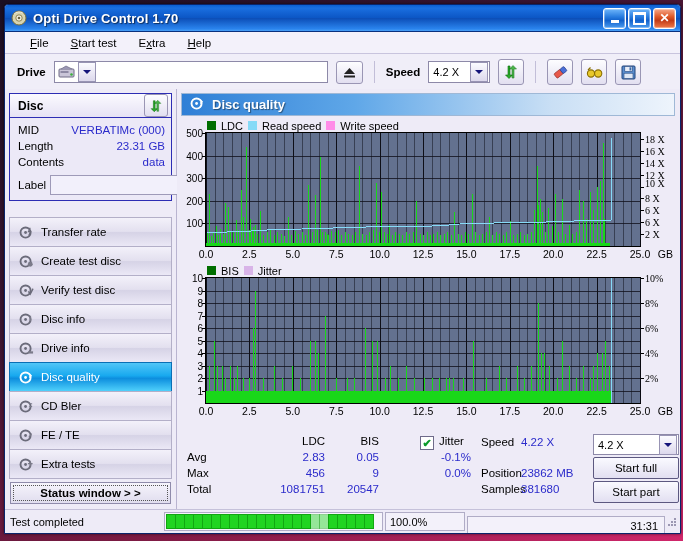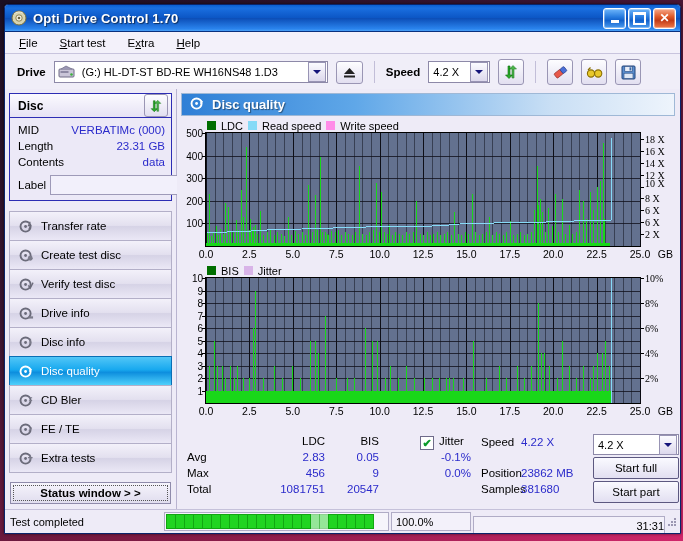--- a/index.html
+++ b/index.html
@@ -39,21 +39,21 @@
   .wb.close{
     background:linear-gradient(180deg,#f5a88a 0%,#e05a28 40%,#c23a16 60%,#ef7a4a 100%);
   }
   .wb span{color:#fff;font-size:12px;font-weight:bold;line-height:1;}
   .wb .min{display:block;width:8px;height:3px;background:#fff;margin-top:6px;}
   .wb .max{display:block;width:9px;height:8px;border:2px solid #fff;border-top-width:3px;}
 
   
   .menubar{
     height:21px;background:#f3f1fa;border-bottom:1px solid #c8c4dd;
-    display:flex;align-items:center;padding-left:10px;gap:14px;
+    display:flex;align-items:center;padding-left:21px;gap:14px;
   }
   .menu-item{font-size:11.5px;color:#000;padding:2px 4px;cursor:default;}
   .menu-item u{text-decoration:underline;}
 
   
   .toolbar{
     height:36px;background:#f0eef8;border-bottom:1px solid #b9b4d0;
     display:flex;align-items:center;padding-left:12px;gap:8px;
   }
   .tb-label{font-size:11.5px;font-weight:bold;color:#000;}
@@ -78,21 +78,21 @@
   }
   .eject{width:25px;height:21px;}
   .tb-sep{width:1px;height:22px;background:#c2bed8;margin:0 3px;}
 
   
   .body{position:absolute;left:0;top:84px;right:0;bottom:24px;display:flex;}
   .leftpane{width:171px;flex:0 0 auto;background:#eeebf7;border-right:1px solid #b9b4d0;position:relative;}
   .rightpane{flex:1 1 auto;background:#eeebf7;position:relative;}
 
   
-  .disc-box{margin:4px 4px 10px 4px;border:1px solid #2d2db4;background:#ece9f7;}
+  .disc-box{margin:4px 4px 16px 4px;border:1px solid #2d2db4;background:#ece9f7;}
   .disc-head{
     height:23px;display:flex;align-items:center;padding:0 3px 0 8px;
     background:linear-gradient(180deg,#fbfaff,#e6e2f4);
     border-bottom:1px solid #2d2db4;
   }
   .disc-head .t{font-weight:bold;font-size:12px;flex:1 1 auto;color:#000;}
   .disc-rows{padding:4px 6px 4px 8px;}
   .drow{display:flex;font-size:11.5px;line-height:16px;}
   .drow .k{color:#000;flex:0 0 auto;}
   .drow .v{color:#2b2bcb;flex:1 1 auto;text-align:right;}
@@ -178,21 +178,21 @@
 
   
   .statusbar{
     position:absolute;left:0;right:0;bottom:0;height:23px;
     background:#eeebf7;border-top:1px solid #c5c1da;display:flex;align-items:center;
   }
   .sb-cell{height:17px;border:1px solid #b0acc6;margin:0 1px;display:flex;align-items:center;background:#f3f1fa;}
   .sb-text{flex:0 0 auto;width:152px;padding-left:4px;font-size:11px;border:none;background:transparent;}
   .sb-prog{flex:1 1 auto;position:relative;background:#f6f5fb;overflow:hidden;}
   .sb-pct{width:74px;justify-content:flex-start;padding-left:4px;font-size:11px;}
-  .sb-time{width:190px;justify-content:flex-end;font-size:11px;margin-top:8px;}
+  .sb-time{width:190px;justify-content:flex-end;padding-right:6px;font-size:11px;margin-top:8px;}
   .pblk{position:absolute;top:1px;bottom:1px;width:8px;background:#21d421;border:1px solid #11a711;}
   .grip{width:12px;height:12px;margin-right:2px;position:relative;flex:0 0 auto;}
   .grip i{position:absolute;width:2px;height:2px;background:#9b97b2;}
 </style>
 </head>
 <body>
 
 <div id="app">
   <div class="window">
 
@@ -230,21 +230,20 @@
       <span class="tb-label">Drive</span>
       <span class="combo drive-combo">
         <span class="drive-ico">
           <svg width="17" height="14" viewBox="0 0 17 14">
             <rect x="1" y="4" width="15" height="8" rx="1" fill="#c9c5d8" stroke="#6f6b86"></rect>
             <rect x="2.5" y="6" width="8" height="2" fill="#8d89a4"></rect>
             <circle cx="13.5" cy="9.5" r="1.3" fill="#3ab13a"></circle>
             <path d="M3 4 L8 1 L14 4" fill="#9b97b4" stroke="#6f6b86" stroke-width=".7"></path>
           </svg>
         </span>
-        <span class="cv">(G:)  HL-DT-ST BD-RE  WH16NS48 1.D3</span>
         <span class="arrowbox">
             <i class="caret"></i>
           </span>
       </span>
       <span class="tbtn eject">
         <svg width="15" height="13" viewBox="0 0 15 13">
           <path d="M7.5 2 L13 8 L2 8 Z" fill="#222"></path>
           <rect x="2" y="9.5" width="11" height="2" fill="#222"></rect>
         </svg>
       </span>
@@ -360,34 +359,34 @@
                   <path d="M10 9 L12 12 L15 6" stroke="#6b6b7a" stroke-width="1.4" fill="none"></path>
                 </svg>
             </span>
             <span>Verify test disc</span>
           </div>
           <div class="navbtn">
             <span class="nic">
               <svg width="15" height="15" viewBox="0 0 16 16">
                   <circle cx="7" cy="8" r="5.4" fill="none" stroke="#6b6b7a" stroke-width="2"></circle>
                   <circle cx="7" cy="8" r="1.5" fill="#6b6b7a"></circle>
-                  <rect x="10" y="11" width="5" height="2.4" fill="#7b7b8a"></rect>
+                  <rect x="11.3" y="4" width="1.6" height="6" fill="#7b7b8a"></rect>
                 </svg>
             </span>
-            <span>Drive info</span>
+            <span>Disc info</span>
           </div>
           <div class="navbtn">
             <span class="nic">
               <svg width="15" height="15" viewBox="0 0 16 16">
                   <circle cx="7" cy="8" r="5.4" fill="none" stroke="#6b6b7a" stroke-width="2"></circle>
                   <circle cx="7" cy="8" r="1.5" fill="#6b6b7a"></circle>
-                  <rect x="11.3" y="4" width="1.6" height="6" fill="#7b7b8a"></rect>
+                  <rect x="10" y="11" width="5" height="2.4" fill="#7b7b8a"></rect>
                 </svg>
             </span>
-            <span>Disc info</span>
+            <span>Drive info</span>
           </div>
           <div class="navbtn active">
             <span class="nic">
               <svg width="15" height="15" viewBox="0 0 16 16">
                   <circle cx="7" cy="8" r="5.4" fill="none" stroke="#ffffff" stroke-width="2"></circle>
                   <circle cx="7" cy="8" r="1.5" fill="#ffffff"></circle>
                   <path d="M11 4 L13 6 L11 8" stroke="#ffffff" stroke-width="1.3" fill="none"></path>
                 </svg>
             </span>
             <span>Disc quality</span>

